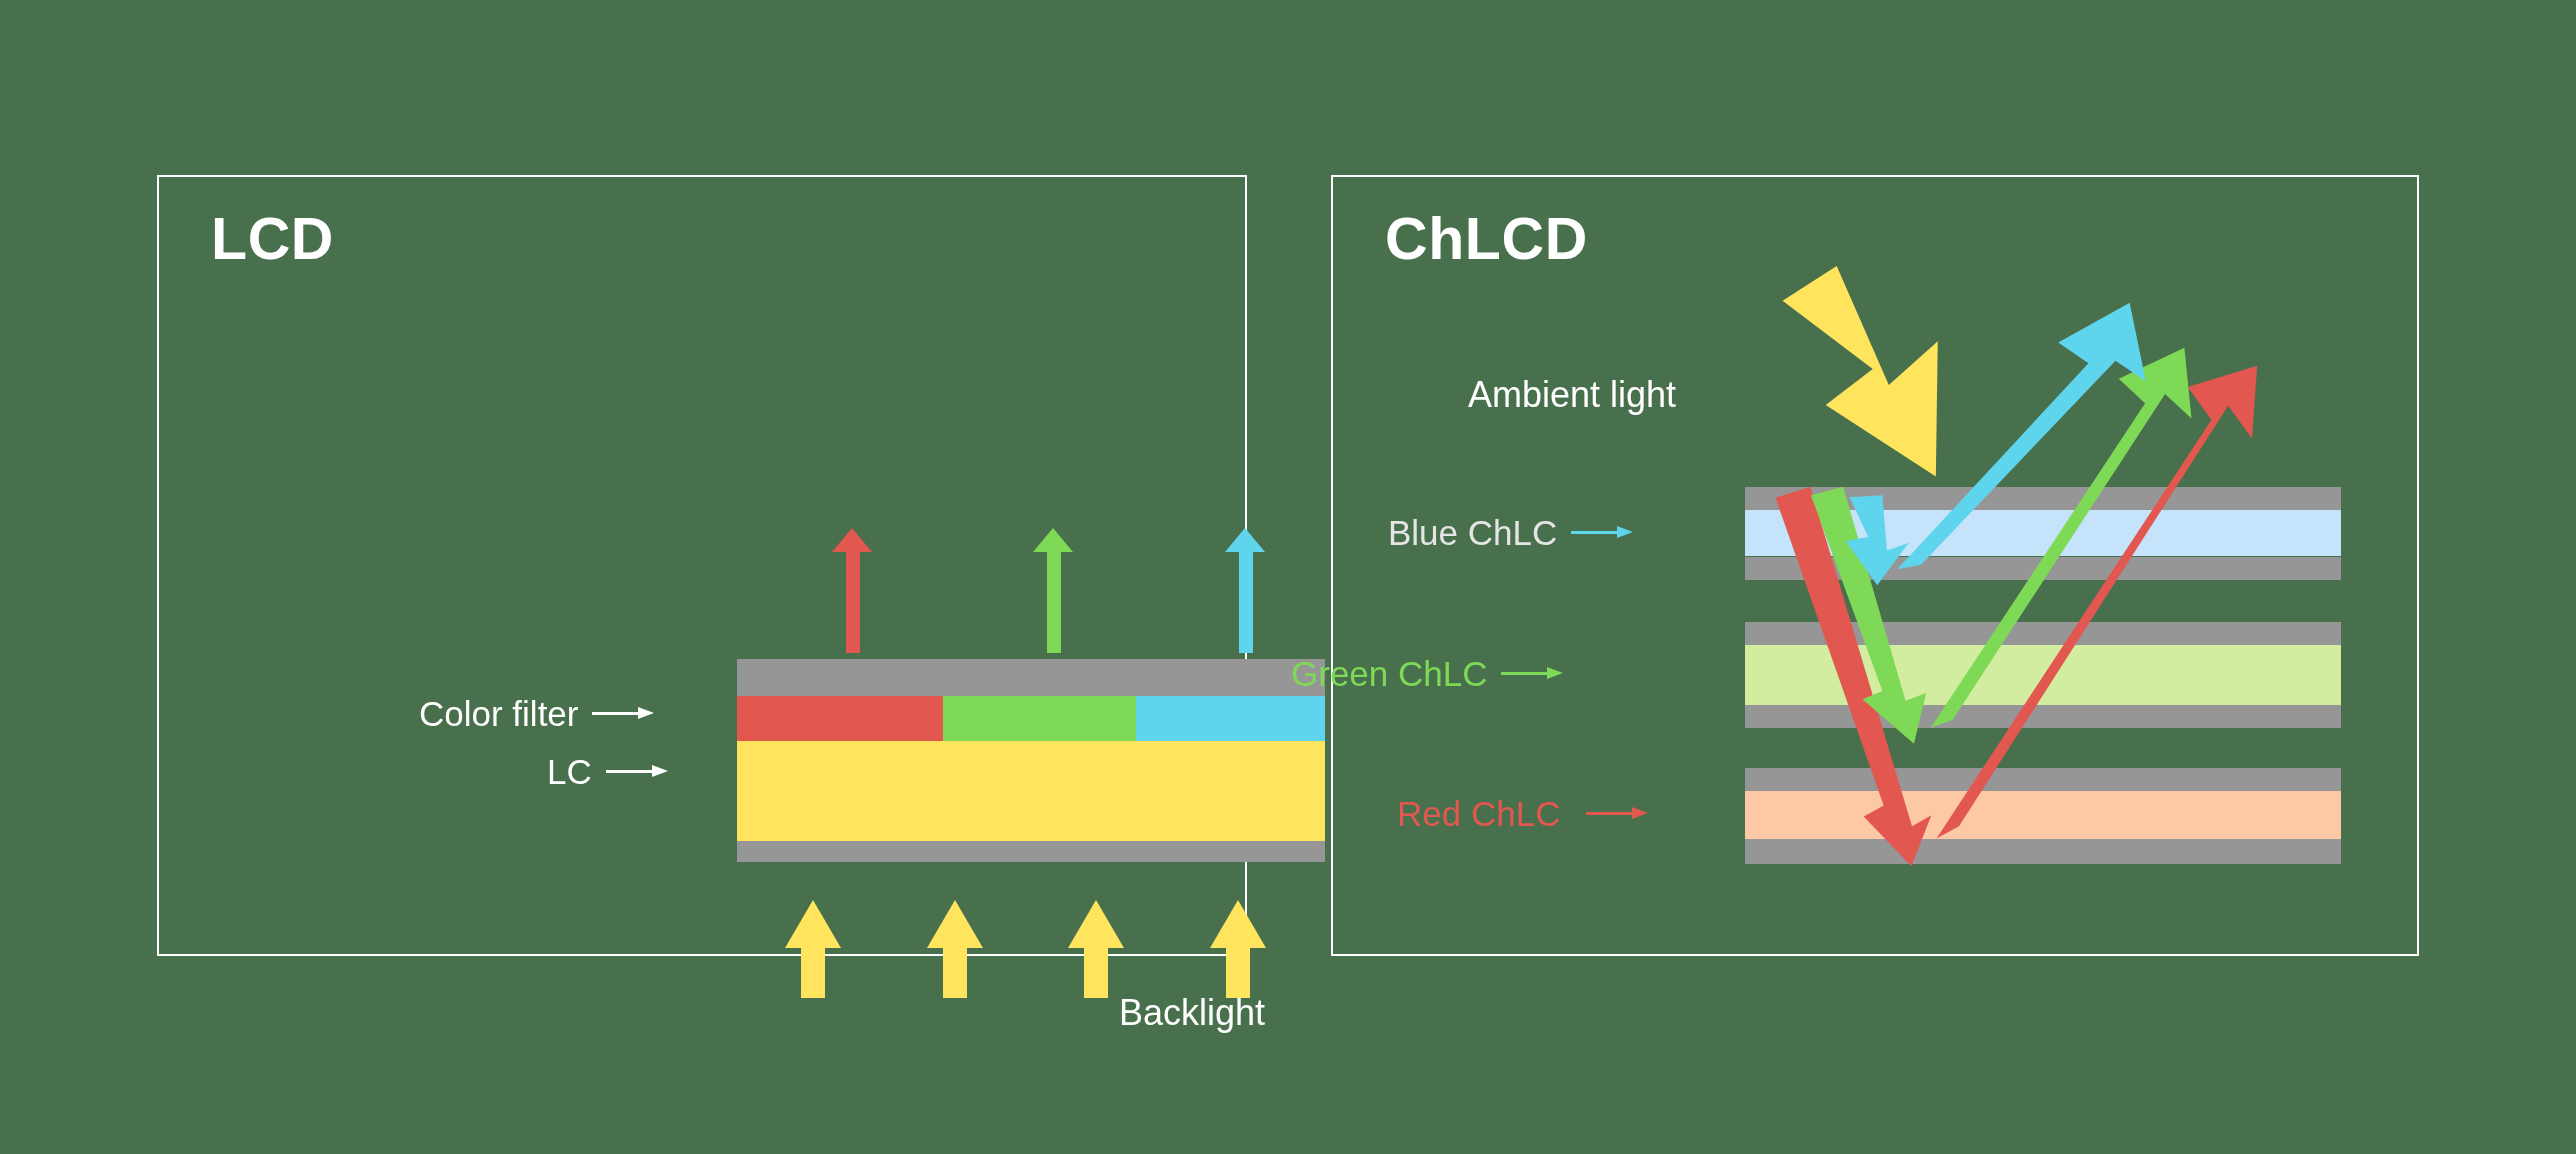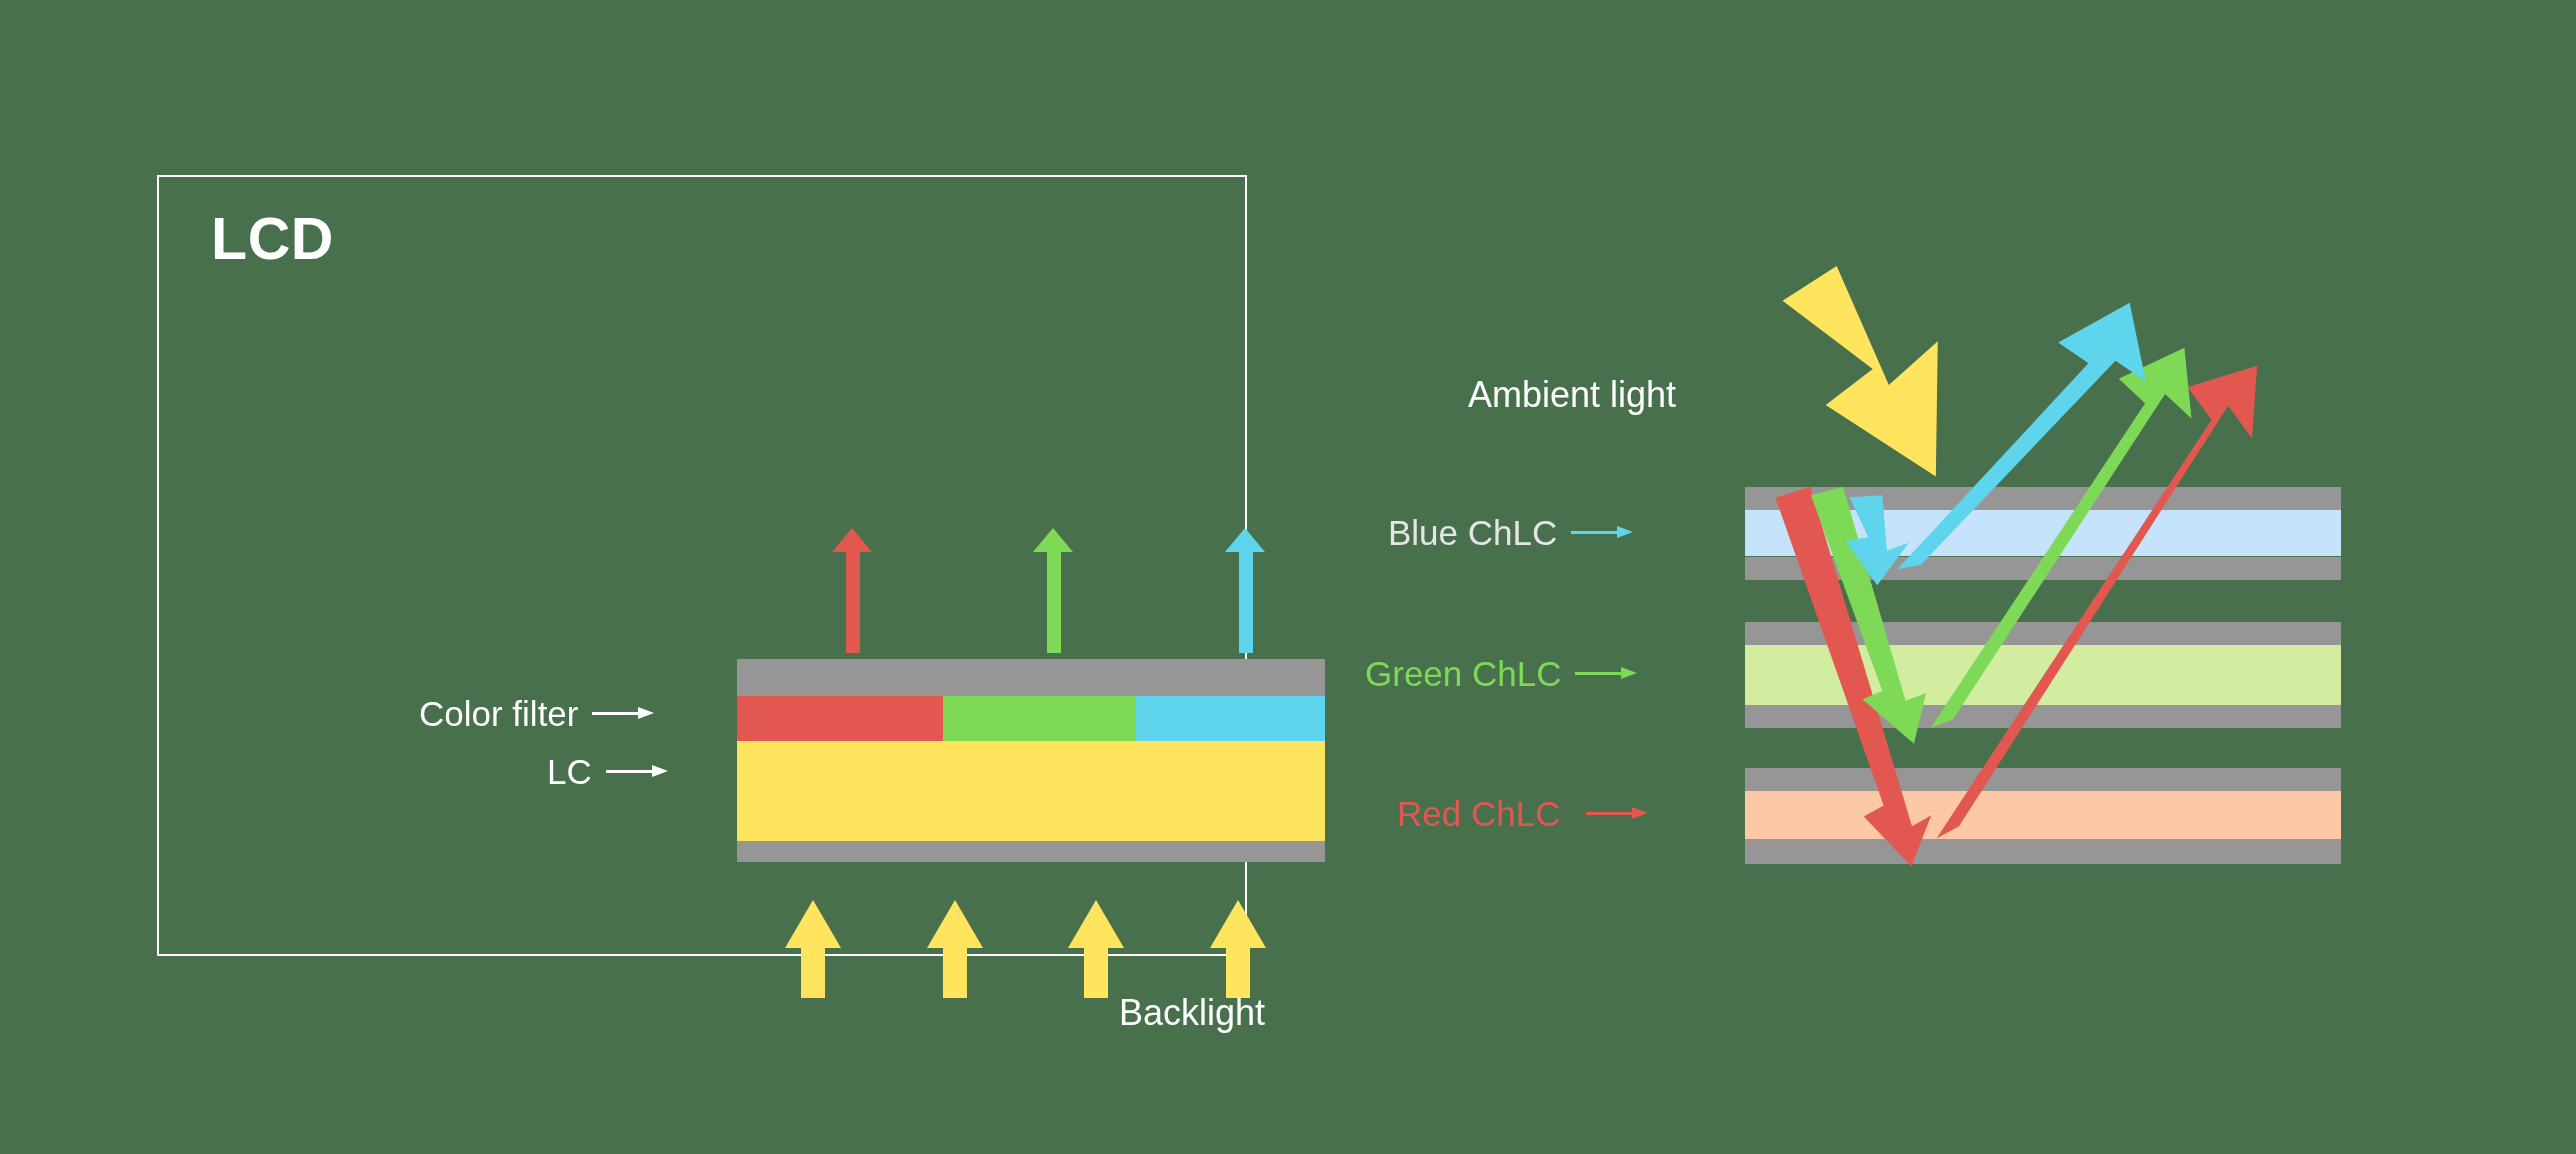--- a/index.html
+++ b/index.html
@@ -79,21 +79,21 @@
   .cc{position:absolute;display:flex;align-items:center;white-space:nowrap;}
   .cc .cctext{font-size:35px;line-height:1;}
   .cc .ccarrow{position:relative;width:62px;height:13px;margin-left:14px;}
   .cc .ccarrow .shaft{position:absolute;left:0;top:5.2px;width:46px;height:3.2px;}
   .cc .ccarrow .head{
     position:absolute;right:0;top:0;width:0;height:0;
     border-top:6.4px solid transparent;border-bottom:6.4px solid transparent;
     border-left:16.7px solid currentColor;
   }
   #cc-blue{left:1388px;top:515px;}
-  #cc-green{left:1365px;top:656px;justify-content:center;}
+  #cc-green{left:1291px;top:656px;justify-content:center;}
   #cc-red{left:1397px;top:796px;gap:12px;}
 
   #ambient-label{
     position:absolute;left:1468px;top:377px;color:#ffffff;
     font-size:36px;line-height:1;white-space:nowrap;
   }
 
   #ray-svg{position:absolute;left:0;top:0;width:2576px;height:1154px;pointer-events:none;}
 </style>
 </head>
@@ -158,20 +158,23 @@
       <span class="bs"></span>
     </div>
     <div class="blarrow" style="left:1051px;top:723px;">
       <span class="bh"></span>
       <span class="bs"></span>
     </div>
 
     <div id="backlight-label">Backlight</div>
   </div>
 
+  <div class="panel" id="panel-chlcd">
+    <div class="panel-title" id="chlcd-title">ChLCD</div>
+  </div>
 
   <div class="cc" id="cc-blue" style="color:#5ed5ed;">
     <span class="cctext" style="color:#e5e5e5;">Blue ChLC</span>
     <span class="ccarrow">
       <span class="shaft" style="background:#5ed5ed;"></span>
         <span class="head"></span>
     </span>
   </div>
   <div class="cc" id="cc-green" style="color:#7ed957;">
     <span class="cctext" style="color:#7ed957;">Green ChLC</span>

